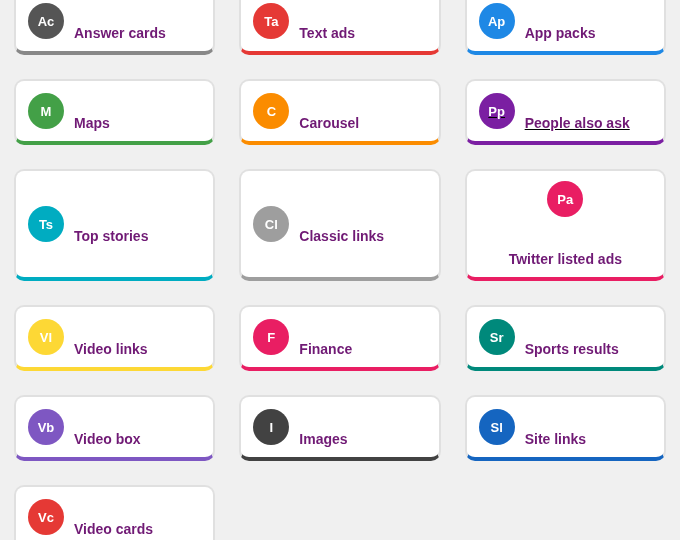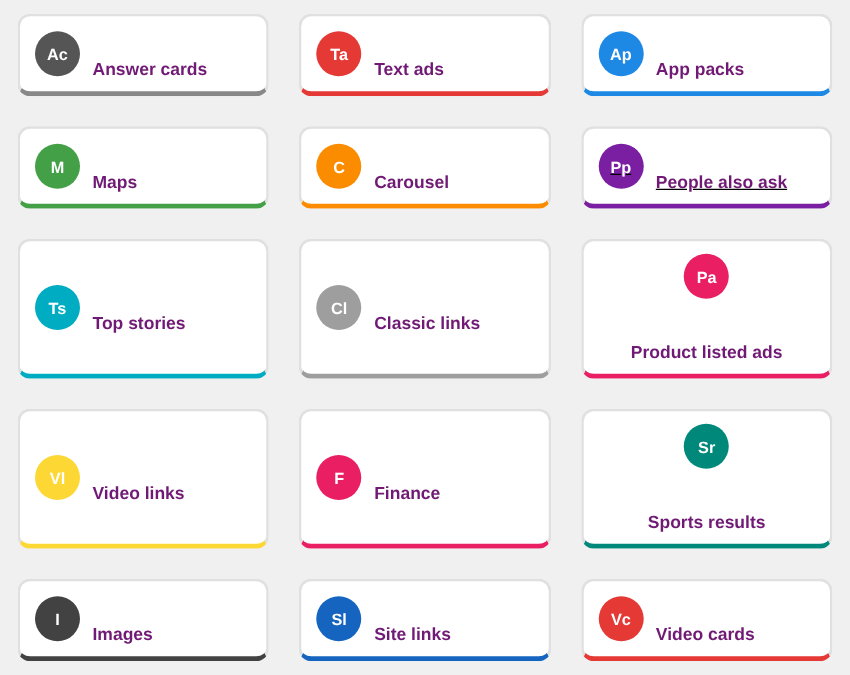--- a/index.html
+++ b/index.html
@@ -81,33 +81,37 @@
     <div class="card" style="border-bottom-color: rgb(0, 172, 193);">
       <div class="badge" style="background-color: rgb(0, 172, 193);">Ts</div>
       <span class="card-label">Top stories</span>
     </div>
     <div class="card" style="border-bottom-color: rgb(158, 158, 158);">
       <div class="badge" style="background-color: rgb(158, 158, 158);">Cl</div>
       <span class="card-label">Classic links</span>
     </div>
     <div class="card" style="border-bottom-color: rgb(233, 30, 99); flex-direction: column;">
       <div class="badge" style="background-color: rgb(233, 30, 99);">Pa</div>
-      <span class="card-label">Product listed ads</span>
+      <span class="card-label">Twitter listed ads</span>
     </div>
     <div class="card" style="border-bottom-color: rgb(253, 216, 53);">
       <div class="badge" style="background-color: rgb(253, 216, 53);">Vl</div>
       <span class="card-label">Video links</span>
     </div>
     <div class="card" style="border-bottom-color: rgb(233, 30, 99);">
       <div class="badge" style="background-color: rgb(233, 30, 99);">F</div>
       <span class="card-label">Finance</span>
     </div>
-    <div class="card" style="border-bottom-color: rgb(0, 137, 123); flex-direction: column;">
+    <div class="card" style="border-bottom-color: rgb(0, 137, 123);">
       <div class="badge" style="background-color: rgb(0, 137, 123);">Sr</div>
       <span class="card-label">Sports results</span>
+    </div>
+    <div class="card" style="border-bottom-color: rgb(126, 87, 194);">
+      <div class="badge" style="background-color: rgb(126, 87, 194);">Vb</div>
+      <span class="card-label">Video box</span>
     </div>
     <div class="card" style="border-bottom-color: rgb(66, 66, 66);">
       <div class="badge" style="background-color: rgb(66, 66, 66);">I</div>
       <span class="card-label">Images</span>
     </div>
     <div class="card" style="border-bottom-color: rgb(21, 101, 192);">
       <div class="badge" style="background-color: rgb(21, 101, 192);">Sl</div>
       <span class="card-label">Site links</span>
     </div>
     <div class="card" style="border-bottom-color: rgb(229, 57, 53);">

